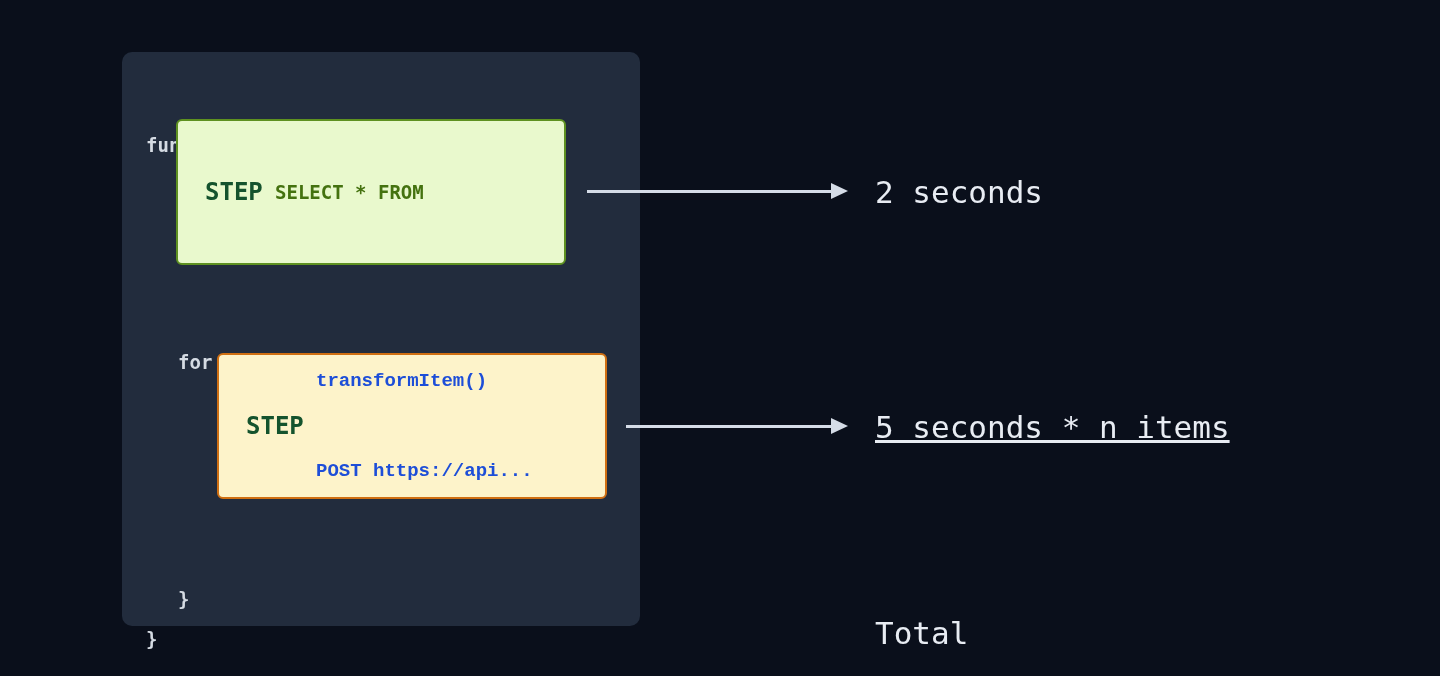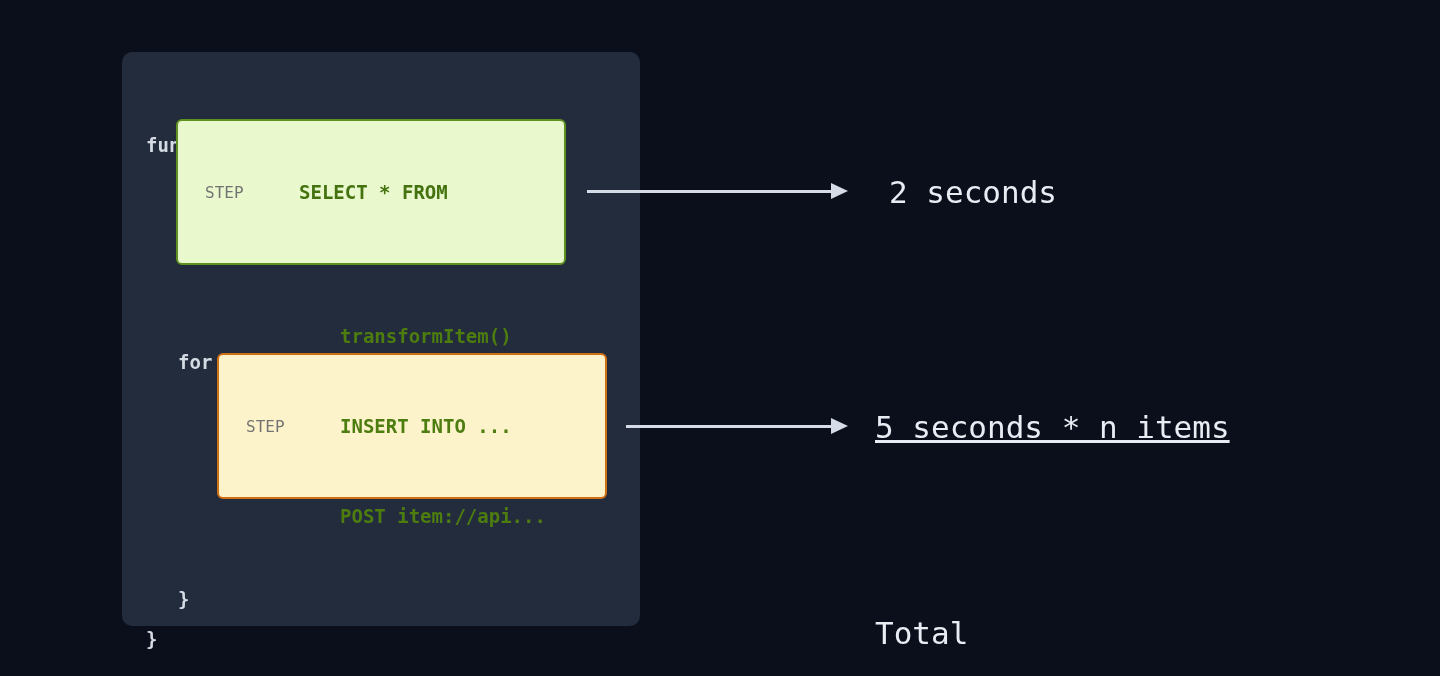--- a/index.html
+++ b/index.html
@@ -48,35 +48,35 @@
   }
   .step-box-orange {
     left: 95px; top: 301px;
     background: #fdf3ca;
     border: 2px solid #d06f12;
   }
   .step-label {
     position: absolute;
     left: 27px; top: 50%;
     transform: translateY(-50%);
-    color: #737373;
-    font-size: 16px;
-    font-weight: normal;
+    color: #14532d;
+    font-size: 24px;
+    font-weight: bold;
   }
   .step-code {
     position: absolute;
-    left: 121px; top: 50%;
+    left: 97px; top: 50%;
     transform: translateY(-50%);
     font-size: 19px;
     font-weight: bold;
     line-height: 30px;
     white-space: pre;
   }
   .step-box-green  .step-code { color: #44720f; }
-  .step-box-orange .step-code { color: #4d7c0f; }
+  .step-box-orange .step-code { color: #1d4ed8; font-family: Liberation Mono, monospace; }
   
   .arrow {
     position: absolute;
     height: 3px;
     background: #d5dce7;
   }
   .arrow::after {
     content: '';
     position: absolute;
     right: -17px; top: -7px;
@@ -89,21 +89,21 @@
   .arrow-2 { left: 626px; top: 425px; width: 205px; }
   
   .annotation {
     position: absolute;
     left: 875px;
     color: #e8ecf3;
     font-size: 31px;
     line-height: 36px;
     white-space: pre;
   }
-  .annotation-1 { top: 174px; margin-left: 14px; }
+  .annotation-1 { top: 174px; }
   .annotation-2 { top: 409px; text-decoration: underline; }
   .total-block {
     position: absolute;
     left: 875px; top: 531px;
     color: #e8ecf3;
     font-size: 31px;
     line-height: 41px;
     white-space: pre;
   }
 </style>
@@ -122,22 +122,21 @@
         <div>SELECT * FROM</div>
       </div>
     </div>
 
     <div class="code-line line-for">for (let item of items) {</div>
 
     <div class="step-box step-box-orange">
       <div class="step-label">STEP</div>
       <div class="step-code">
         <div>transformItem()</div>
-        <div>INSERT INTO ...</div>
-        <div>POST item://api...</div>
+        <div>POST https://api...</div>
       </div>
     </div>
 
     <div class="code-line line-brace-inner">}</div>
 
     <div class="code-line line-brace-outer">}</div>
 
   </div>
 
   <div class="arrow arrow-1"></div>

